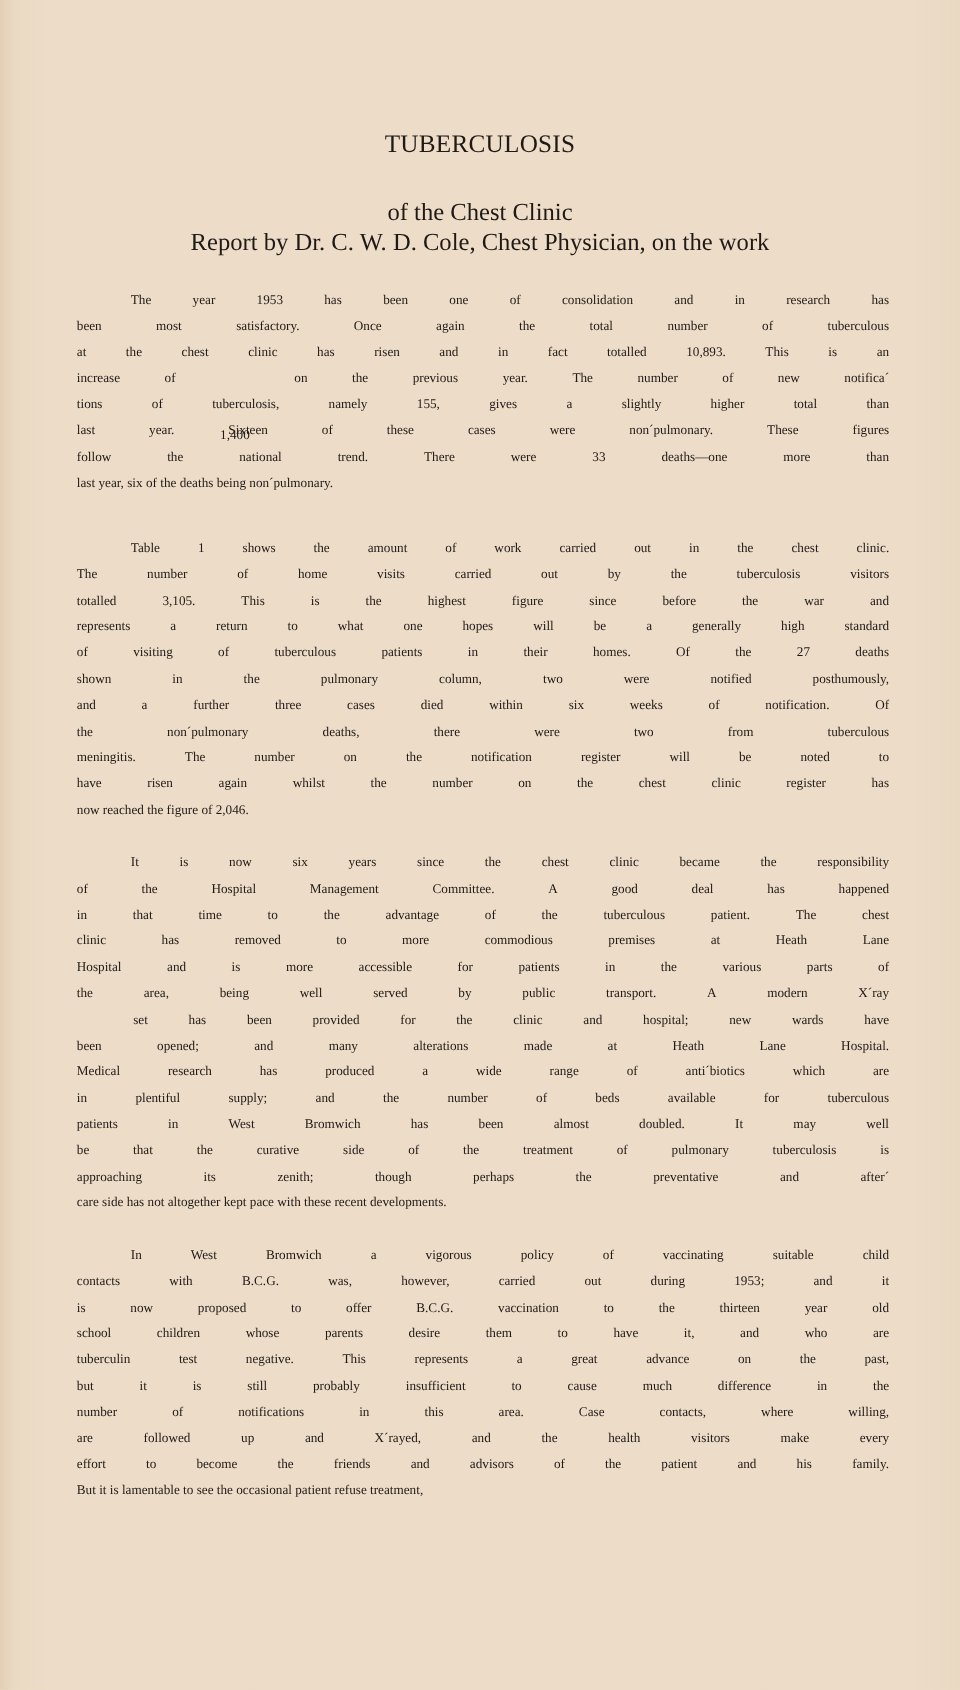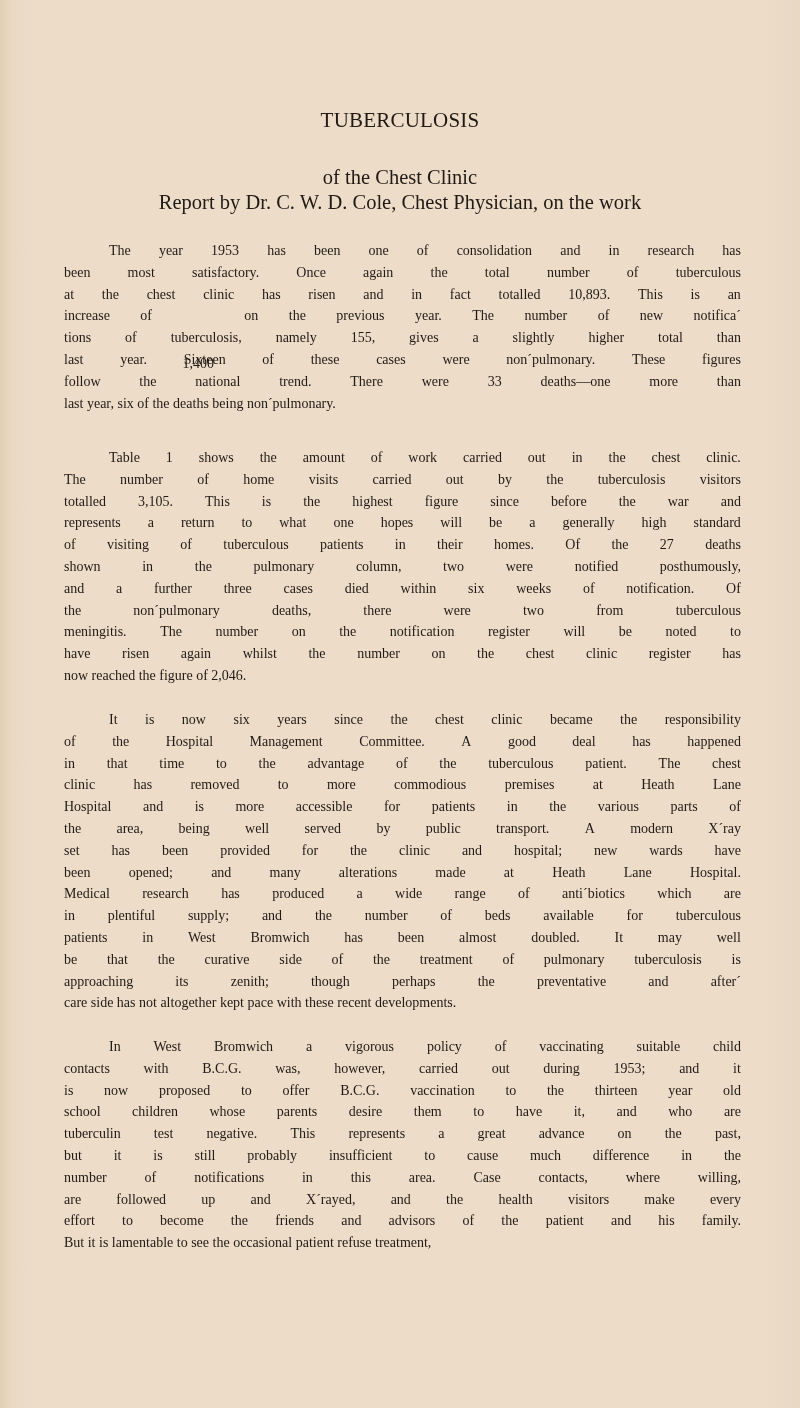--- a/index.html
+++ b/index.html
@@ -15,21 +15,21 @@
   .title {
     position: absolute; left: 0; width: 800px; top: 107px;
     text-align: center; font-size: 21px; letter-spacing: 0.2px; line-height: 26px;
   }
   .subtitle {
     position: absolute; left: 60px; width: 680px; top: 165px;
     text-align: center; font-size: 20.5px; line-height: 25px;
   }
   .para { position: absolute; left: 64px; width: 677px; }
   .line {
-    display: block; height: 21.8px; line-height: 21.8px; font-size: 14px;
+    display: block; height: 21.8px; line-height: 21.8px; font-size: 11px;
     text-align: justify; text-align-last: justify; white-space: nowrap;
   }
   .line.indent { padding-left: 45px; }
   .line span { white-space: normal; }
   .folio {
     position: absolute; top: 1282px; left: 0; width: 800px;
     text-align: center; font-size: 19px; font-weight: bold;
   }
   .jline { display: flex; justify-content: space-between; }
 </style>
@@ -354,21 +354,21 @@
         <span style="white-space: pre;">well</span>
         <span style="white-space: pre;">served</span>
         <span style="white-space: pre;">by</span>
         <span style="white-space: pre;">public</span>
         <span style="white-space: pre;">transport.</span>
         <span style="white-space: pre;">A</span>
         <span style="white-space: pre;">modern</span>
         <span style="white-space: pre;">Xˊray</span>
       </div>
       <div class="line jline">
-        <span style="white-space: pre;">set</span>
+        <span style="white-space: pre; margin-left: 47px;">set</span>
         <span style="white-space: pre;">has</span>
         <span style="white-space: pre;">been</span>
         <span style="white-space: pre;">provided</span>
         <span style="white-space: pre;">for</span>
         <span style="white-space: pre;">the</span>
         <span style="white-space: pre;">clinic</span>
         <span style="white-space: pre;">and</span>
         <span style="white-space: pre;">hospital;</span>
         <span style="white-space: pre;">new</span>
         <span style="white-space: pre;">wards</span>

